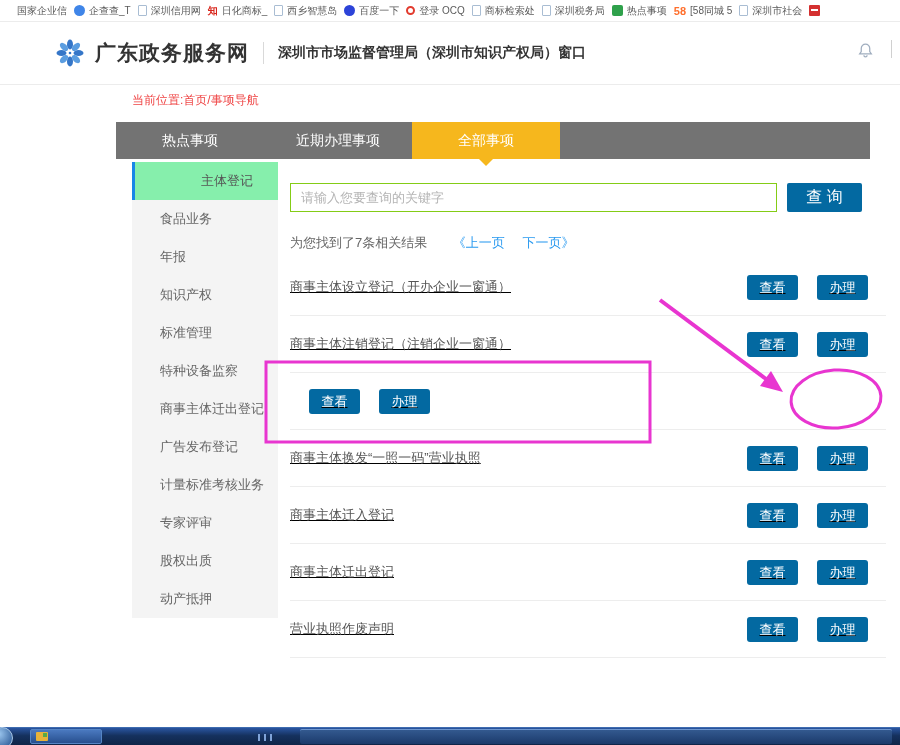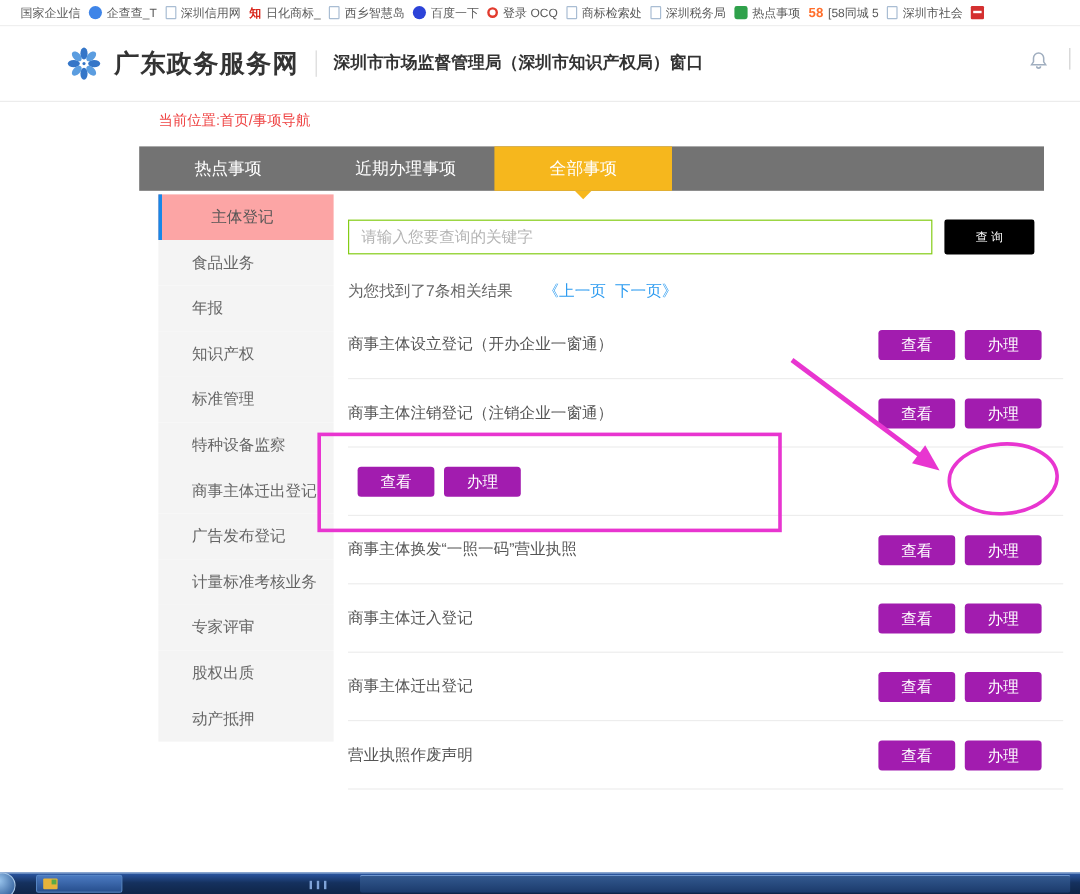--- a/index.html
+++ b/index.html
@@ -40,39 +40,39 @@
     background:#737373; display:flex; }
   .tab { width:148px; line-height:37px; text-align:center; color:#fff; font-size:14px; cursor:pointer; }
   .tab.active { background:#f6b71d; position:relative; }
   .tab.active .ptr { position:absolute; left:50%; bottom:-7px; margin-left:-7px; width:0; height:0;
     border-left:7px solid transparent; border-right:7px solid transparent; border-top:7px solid #f6b71d; }
 
   
   .sidebar { position:absolute; left:132px; top:162px; width:146px; }
   .side-item { height:38px; line-height:38px; padding-left:28px; font-size:13px;
     color:#666; background:#f4f4f4; cursor:pointer; }
-  .side-item.active { background:#fca5a5; color:#555; border-left:3px solid #1787e8; padding-left:41px; }
+  .side-item.active { background:#86efac; color:#555; border-left:3px solid #1787e8; padding-left:41px;text-align:center; }
 
   
   .main { position:absolute; left:290px; top:162px; width:596px; }
   .search-row { position:relative; height:30px; margin-top:21px; }
   .search-input { position:absolute; left:0; top:0; width:487px; height:29px; border:1px solid #84cc16;
     padding-left:10px; font-size:13px; color:#333; outline:none; font-family:inherit; }
   .search-input::placeholder { color:#b5b5b5; }
-  .query-btn { position:absolute; left:497px; top:0; width:75px; height:29px; background:#000000;
-    color:#fff; font-size:10px; border:none; border-radius:2px; cursor:pointer; font-family:inherit; }
+  .query-btn { position:absolute; left:497px; top:0; width:75px; height:29px; background:#0369a1;
+    color:#fff; font-size:16px; border:none; border-radius:2px; cursor:pointer; font-family:inherit; }
   .results-row { margin-top:21px; font-size:13px; color:#666; }
   .pg-link { color:#2a9af0; cursor:pointer; }
   .pg-prev { margin-left:22px; }
-  .pg-next { margin-left:4px; }
-  .rows { margin-top:7px; }
+  .pg-next { margin-left:14px; }
+  .rows { margin-top:7px;text-decoration:underline; }
   .item-row { height:57px; display:flex; align-items:center; border-bottom:1px solid #ededed; padding-right:18px; }
   .row-title { flex:1; font-size:13px; color:#555; cursor:pointer; }
-  .btn { width:64px; height:25px; line-height:25px; text-align:center; background:#a21caf; color:#fff;
-    font-size:13px; border-radius:3px; cursor:pointer; margin-left:8px; }
+  .btn { width:51px; height:25px; line-height:25px; text-align:center; background:#0369a1; color:#fff;
+    font-size:13px; border-radius:3px; cursor:pointer; margin-left:19px; }
 
   
   .anno { position:absolute; left:0; top:0; width:900px; height:745px; pointer-events:none; z-index:50; }
 
   
   .taskbar { position:absolute; left:0; bottom:0; width:900px; height:18px;
     background:linear-gradient(#2a55a0, #15315e 45%, #0f2548); border-top:1px solid #3e6cb0; }
   .orb { position:absolute; left:-9px; top:-1px; width:22px; height:22px; border-radius:50%;
     background:radial-gradient(circle at 35% 30%, #9cc7ef, #1c4a8a); border:1px solid #a8c8e8; cursor:pointer; }
   .task-app { position:absolute; left:30px; top:1px; width:72px; height:15px; border-radius:2px;

